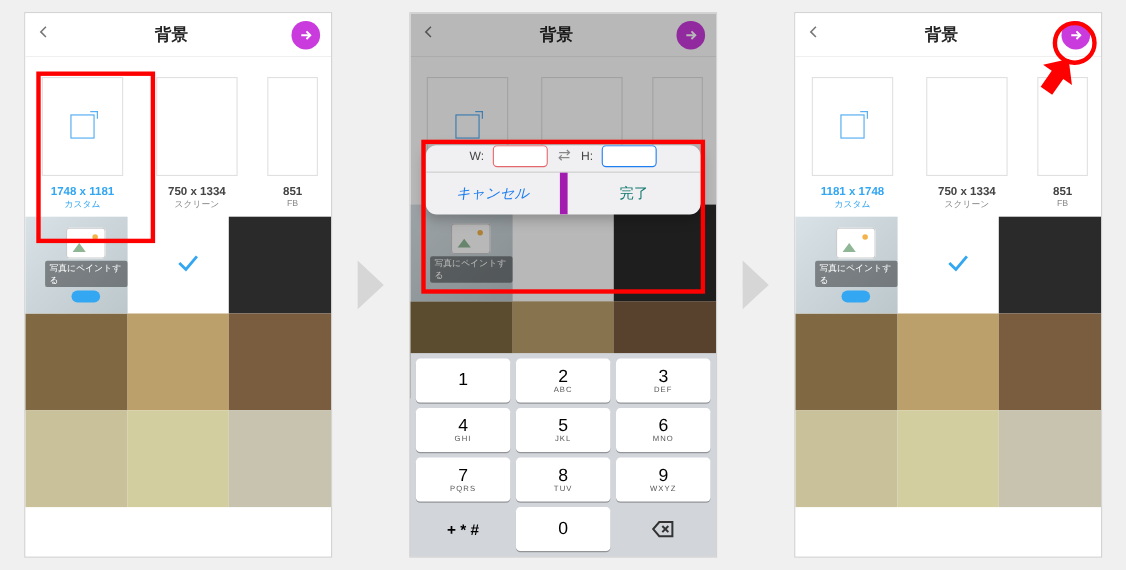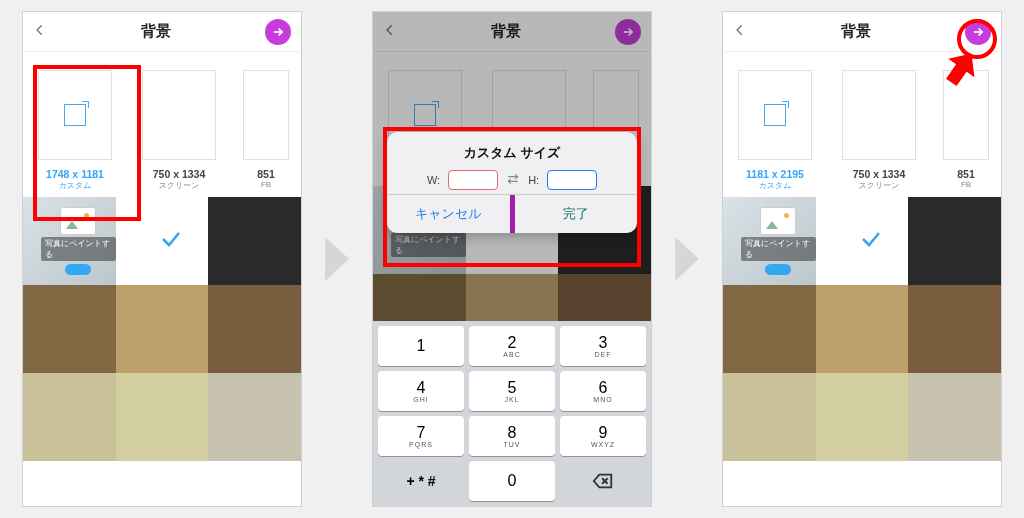--- a/index.html
+++ b/index.html
@@ -218,21 +218,21 @@
   .dialog .btns {
     display:flex;
     border-top:1px solid #ccc;
   }
   .dialog .btns div {
     flex:1;
     text-align:center;
     padding:10px 0;
     font-size:13px;
   }
-  .dialog .btns div:first-child { border-right:5px solid #a21caf; color:#1e7df0; }
+  .dialog .btns div:first-child { border-right:7px solid #a21caf; color:#1e7df0;font-style:italic; }
   .dialog .btns div:last-child { color:#0f766e; }
 
   
   .keypad {
     position:absolute;
     left:0;right:0;bottom:0;
     background:#d2d5da;
     display:grid;
     grid-template-columns:repeat(3,1fr);
     grid-auto-rows:40px;
@@ -376,21 +376,20 @@
     <div class="bg-cell" style="background:#fff"></div>
     <div class="bg-cell" style="background:#2a2a2a"></div>
     <div class="bg-cell" style="background:#7f6842"></div>
     <div class="bg-cell" style="background:#bca06b"></div>
     <div class="bg-cell" style="background:#7a5c3f"></div>
   </div>
 
   <div class="dim-overlay"></div>
 
   <div class="dialog">
-    <div class="dtitle">カスタム サイズ</div>
     <div class="fields">
       <span>W:</span>
       <input class="size" style="">
       <span class="swap-icon">
         <svg viewBox="0 0 24 24" fill="none" stroke="#888" stroke-width="2">
             <polyline points="4 8 20 8"></polyline>
             <polyline points="16 4 20 8 16 12"></polyline>
             <polyline points="20 16 4 16"></polyline>
             <polyline points="8 12 4 16 8 20"></polyline>
           </svg>
@@ -478,21 +477,21 @@
           <polyline points="5 12 19 12"></polyline>
           <polyline points="13 6 19 12 13 18"></polyline>
         </svg>
     </span>
   </div>
   <div class="size-row">
     <div class="size-card">
       <div class="preview">
           <span class="custom-icon"></span>
         </div>
-      <div class="caption sel">1181 x 2195</div>
+      <div class="caption sel">1181 x 1748</div>
       <div class="sub sel">カスタム</div>
     </div>
     <div class="size-card">
       <div class="preview"></div>
       <div class="caption">750 x 1334</div>
       <div class="sub">スクリーン</div>
     </div>
     <div class="size-card" style="width:70px">
       <div class="preview" style="width:46px"></div>
       <div class="caption">851</div>

